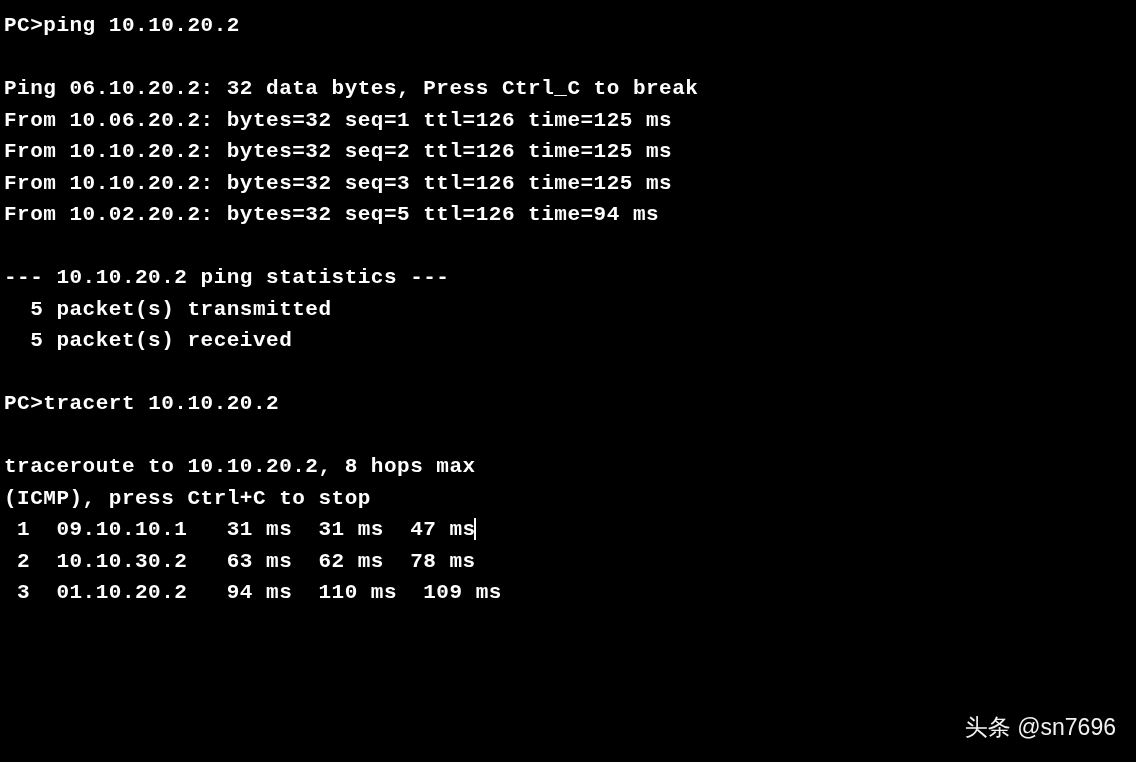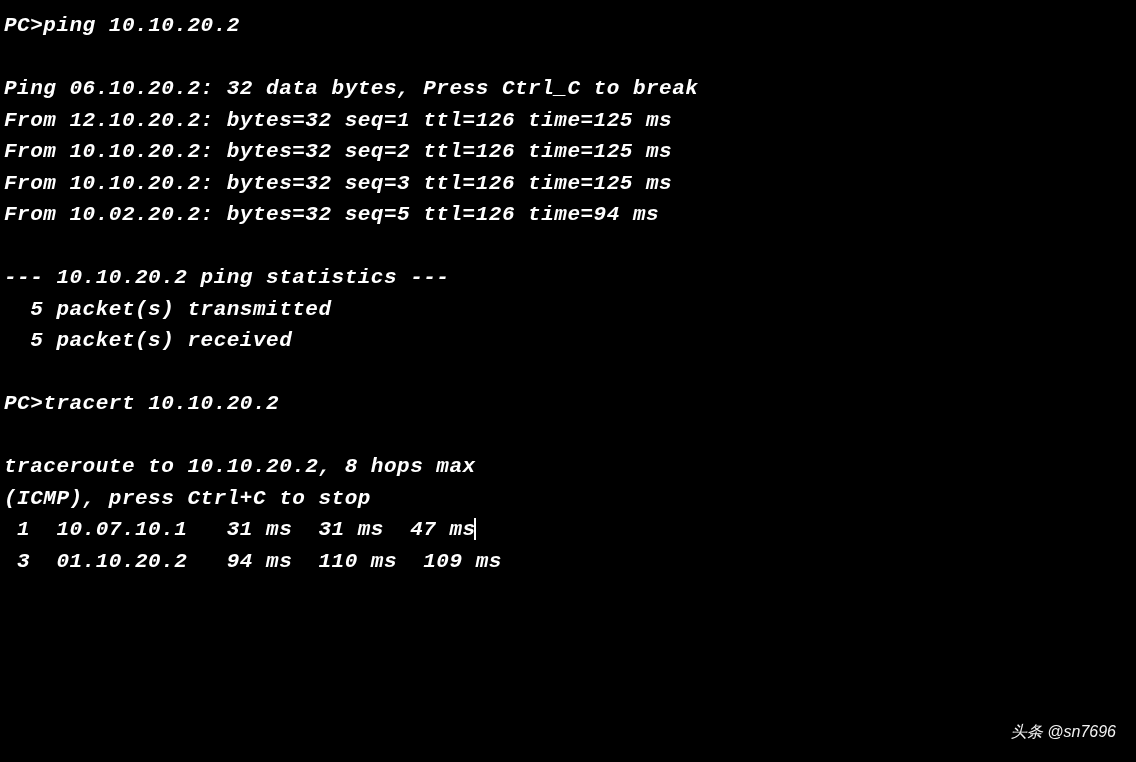--- a/index.html
+++ b/index.html
@@ -1,19 +1,18 @@
 <!DOCTYPE html>
 <html><head>
   <meta charset="utf-8">
   <style>
     * {
       margin: 0;
       padding: 0;
       box-sizing: border-box;
-      font-style: italic;
     }
     body {
       background: #000000;
       color: #ffffff;
       font-family: 'Courier New', Consolas, monospace;
       font-size: 21px;
       line-height: 1.5;
       padding: 10px 4px;
       width: 1136px;
       height: 762px;
@@ -31,45 +30,46 @@
       height: 22px;
       background: #ffffff;
       vertical-align: middle;
       margin-left: -2px;
     }
     .watermark {
       position: absolute;
       bottom: 18px;
       right: 20px;
       font-family: sans-serif;
-      font-size: 16px;
+      font-size: 23px;
       font-weight: normal;
       color: #ffffff;
       letter-spacing: 0;
       opacity: 0.95;
       margin-top: 12px;
     }
   </style>
 </head>
 <body>
 
 <div>
   <div class="terminal-line"><span>PC&gt;</span><span>ping 10.10.20.2</span></div>
   <div class="terminal-line"> </div>
   <div class="terminal-line">Ping 06.10.20.2: 32 data bytes, Press Ctrl_C to break</div>
-  <div class="terminal-line">From 12.10.20.2: bytes=32 seq=1 ttl=126 time=125 ms</div>
+  <div class="terminal-line">From 10.06.20.2: bytes=32 seq=1 ttl=126 time=125 ms</div>
   <div class="terminal-line">From 10.10.20.2: bytes=32 seq=2 ttl=126 time=125 ms</div>
   <div class="terminal-line">From 10.10.20.2: bytes=32 seq=3 ttl=126 time=125 ms</div>
   <div class="terminal-line">From 10.02.20.2: bytes=32 seq=5 ttl=126 time=94 ms</div>
   <div class="terminal-line"> </div>
   <div class="terminal-line">--- 10.10.20.2 ping statistics ---</div>
   <div class="terminal-line">  5 packet(s) transmitted</div>
   <div class="terminal-line">  5 packet(s) received</div>
   <div class="terminal-line"> </div>
   <div class="terminal-line"><span>PC&gt;</span><span>tracert 10.10.20.2</span></div>
   <div class="terminal-line"> </div>
   <div class="terminal-line">traceroute to 10.10.20.2, 8 hops max</div>
   <div class="terminal-line">(ICMP), press Ctrl+C to stop</div>
-  <div class="terminal-line"><span> 1  10.07.10.1   31 ms  31 ms  47 ms</span><span class="cursor"></span></div>
+  <div class="terminal-line"><span> 1  09.10.10.1   31 ms  31 ms  47 ms</span><span class="cursor"></span></div>
+  <div class="terminal-line"> 2  10.10.30.2   63 ms  62 ms  78 ms</div>
   <div class="terminal-line"> 3  01.10.20.2   94 ms  110 ms  109 ms</div>
 </div>
 
 <div class="watermark">头条 @sn7696</div>
 
 </body></html>

